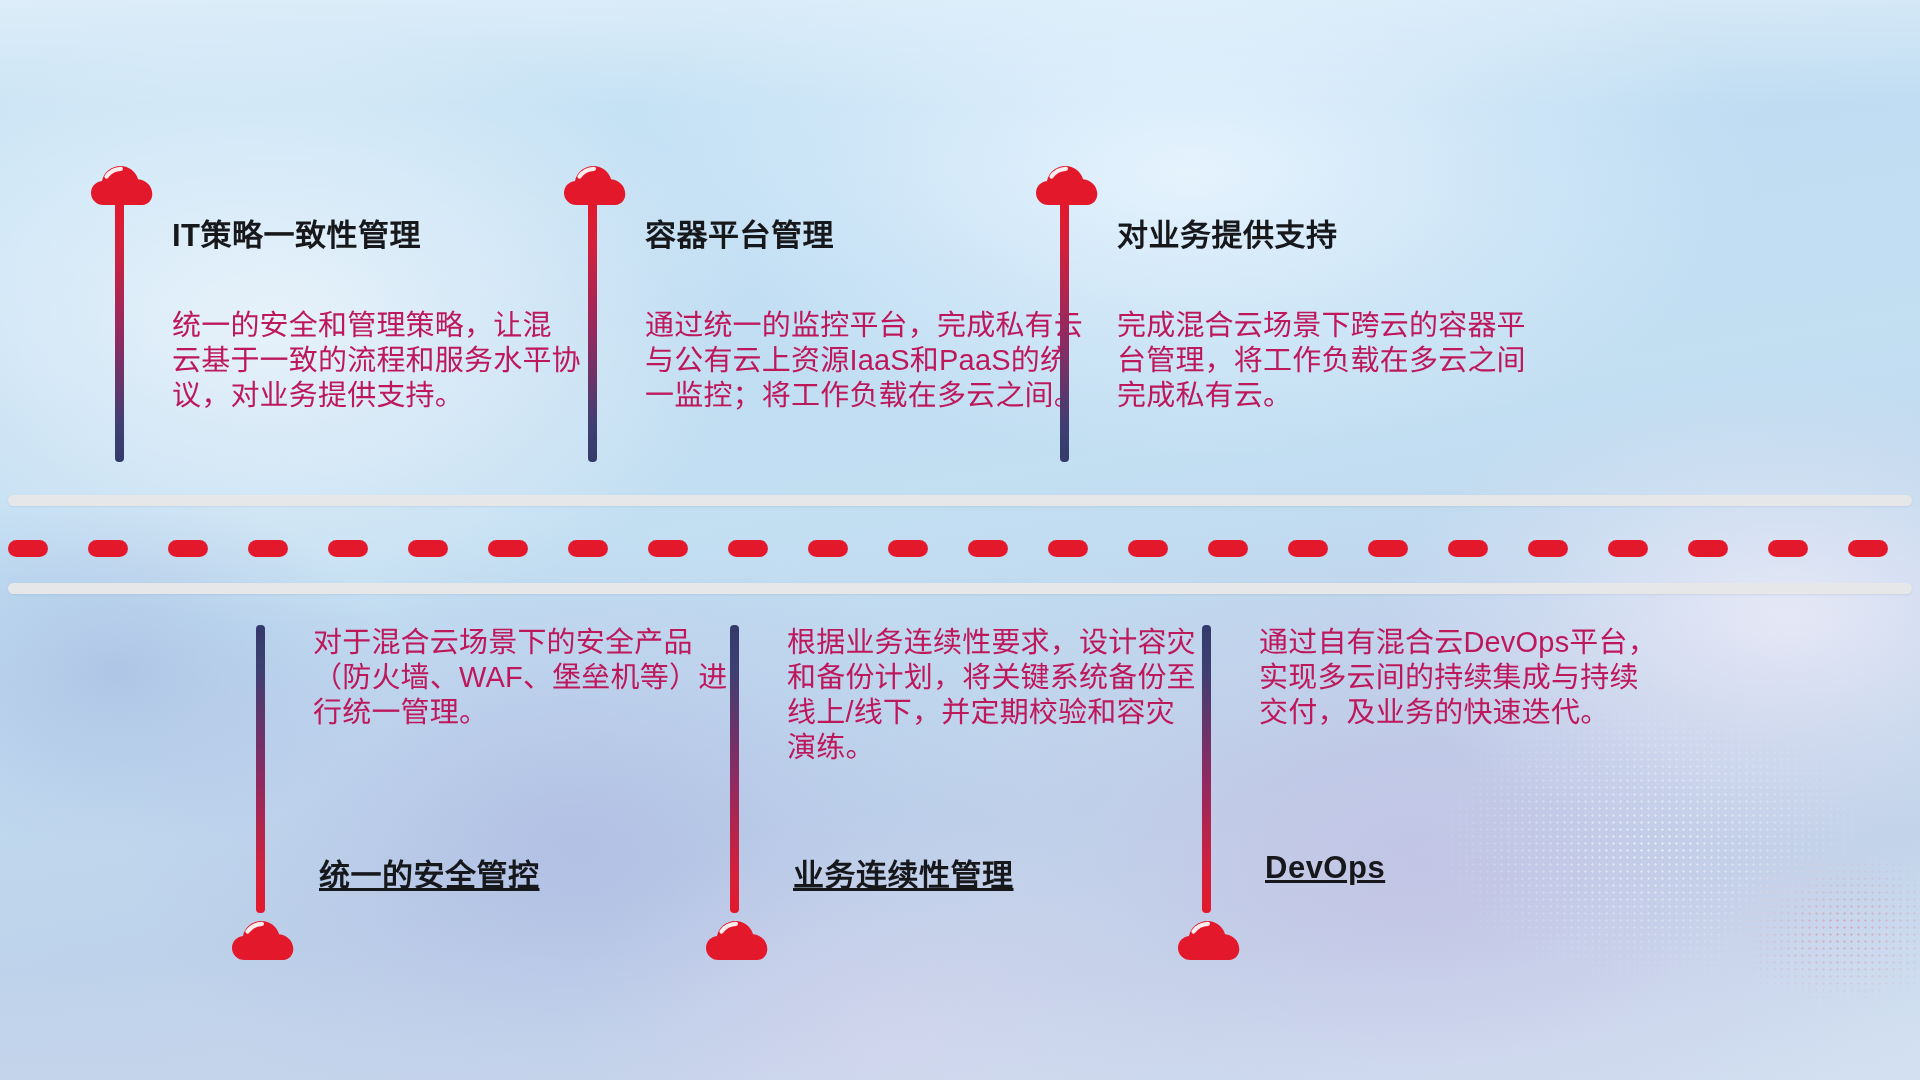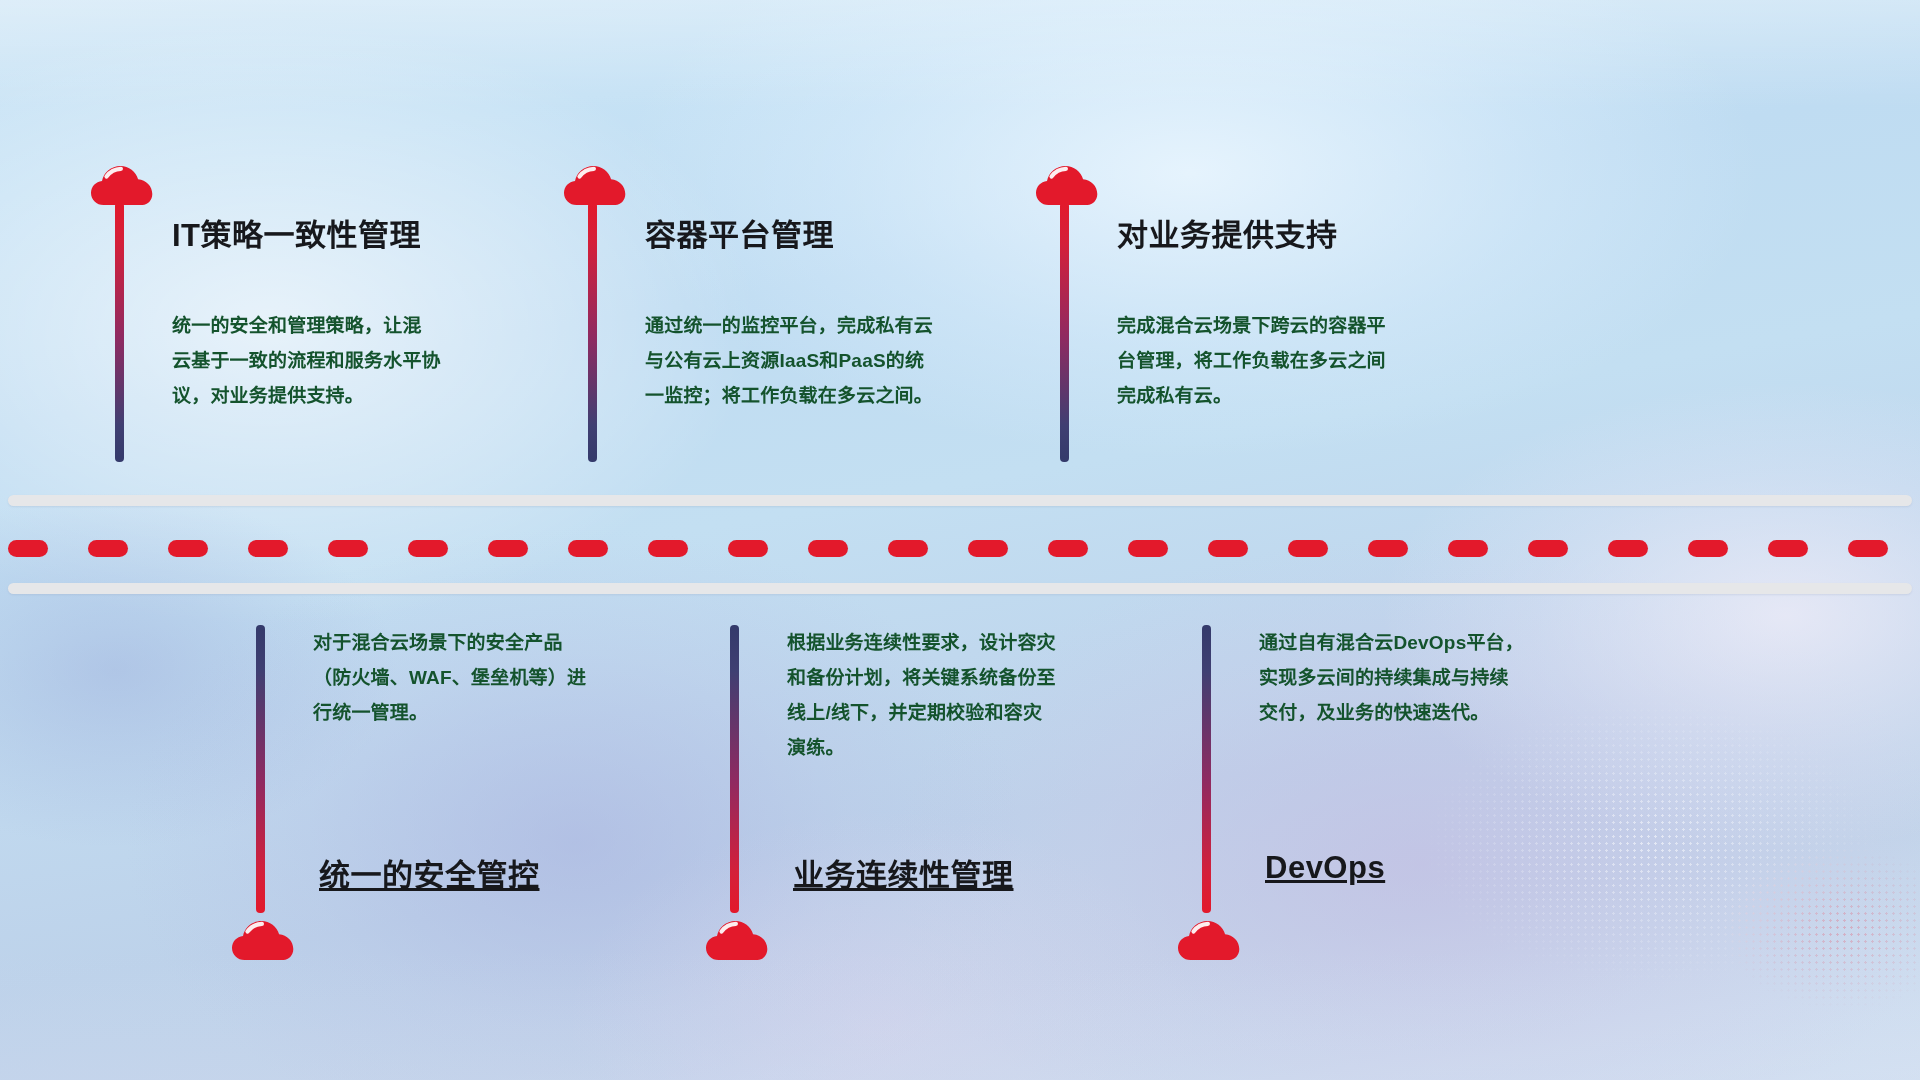--- a/index.html
+++ b/index.html
@@ -137,26 +137,25 @@
     position: absolute;
     font-size: 31px;
     font-weight: 700;
     color: #17181c;
     letter-spacing: 0.5px;
     white-space: nowrap;
   }
 
   .card-body {
     position: absolute;
-    font-size: 19px;
+    font-size: 29px;
     line-height: 35px;
-    color: #14532d;
+    color: #be185d;
     width: 360px;
     letter-spacing: 0.2px;
-    font-weight: bold;
   }
   .card-body p { margin: 0; white-space: pre; }
 
   
   .row-top .pin { top: 0; }
   .row-top .stem { top: 42px; height: 260px; left: 25px; }
   .row-top .card-title { top: 50px; left: 82px; }
   .row-top .card-body { top: 148px; left: 82px; }
 
   

